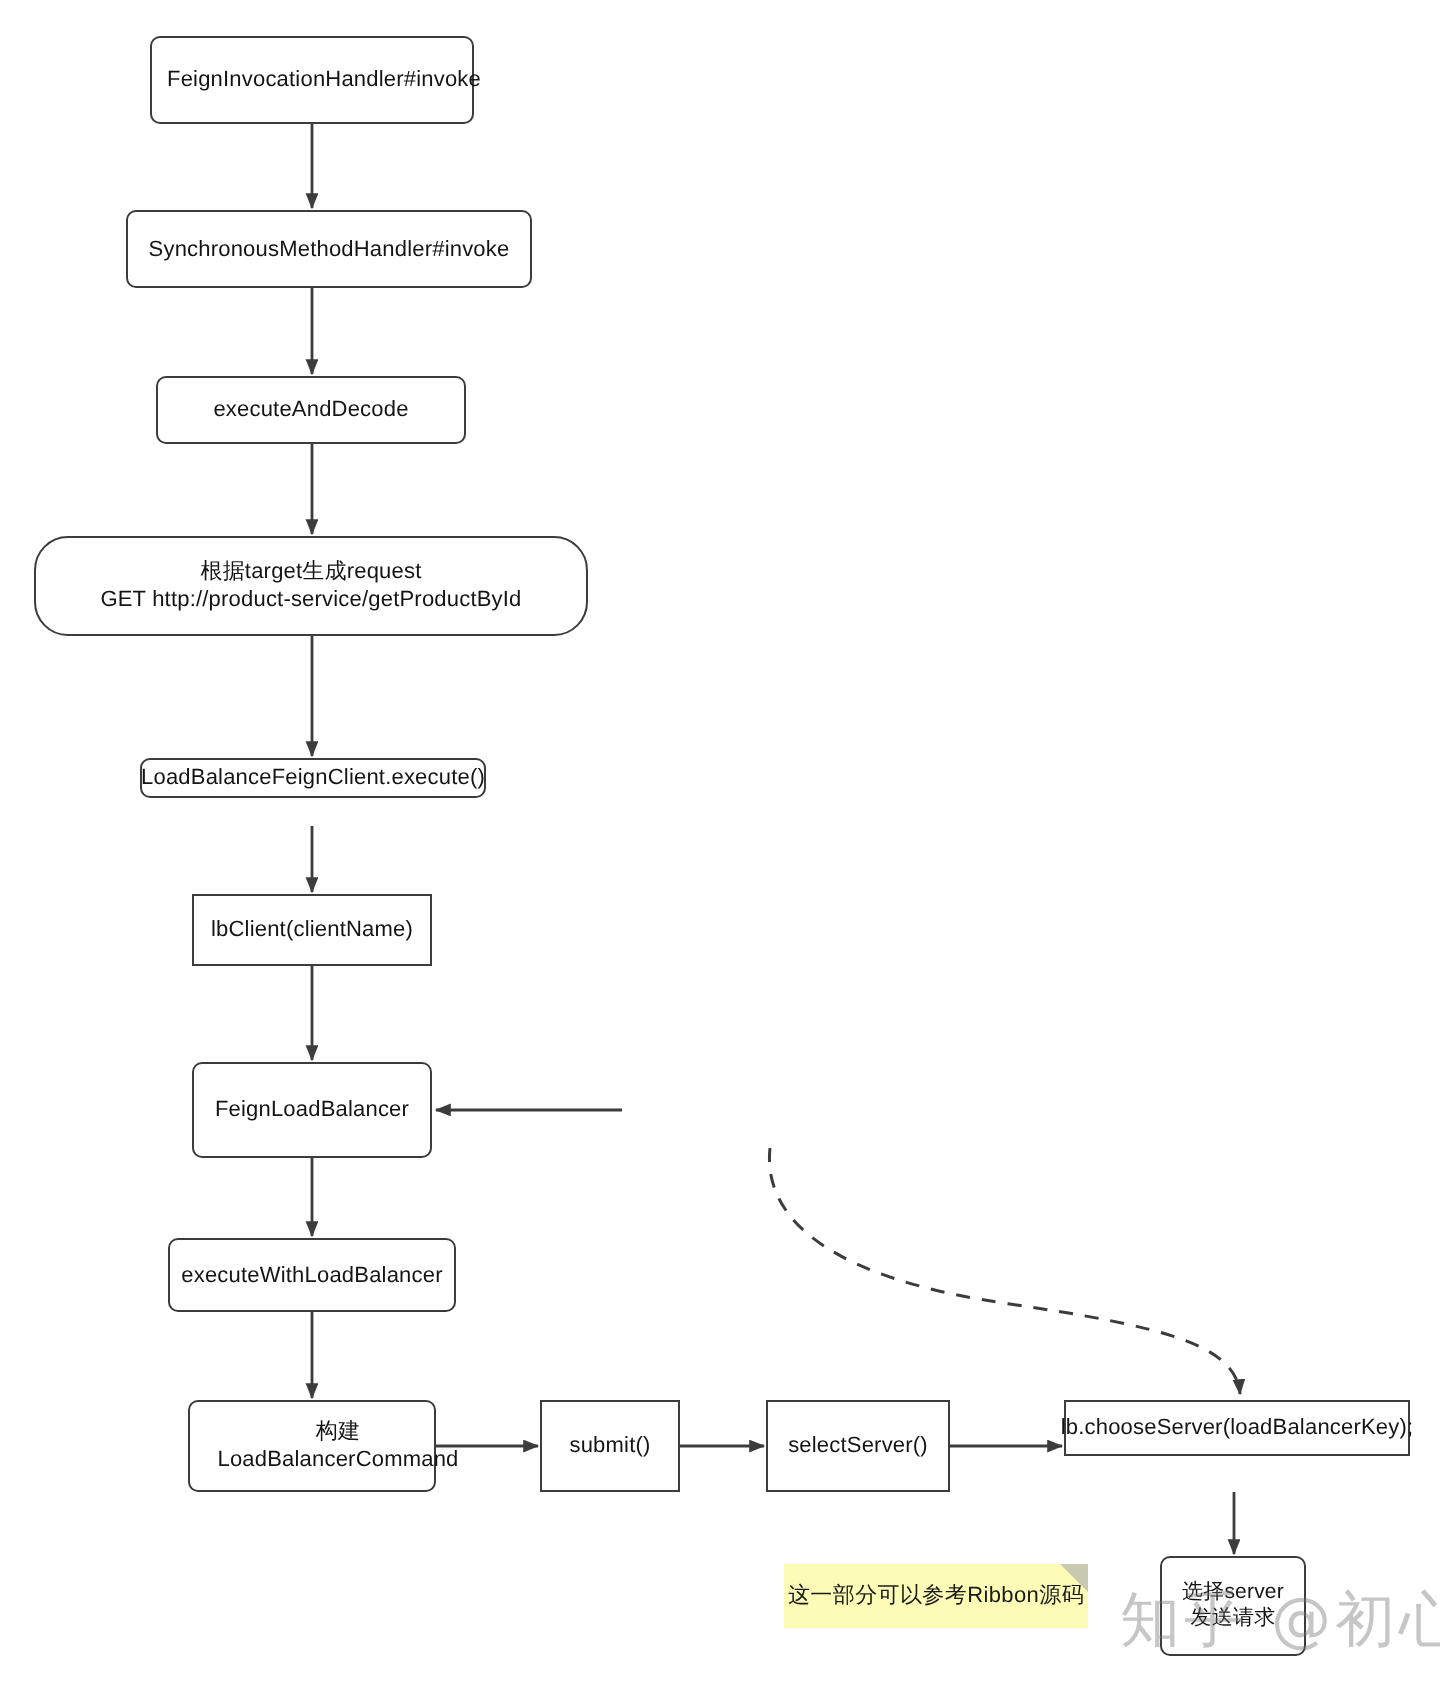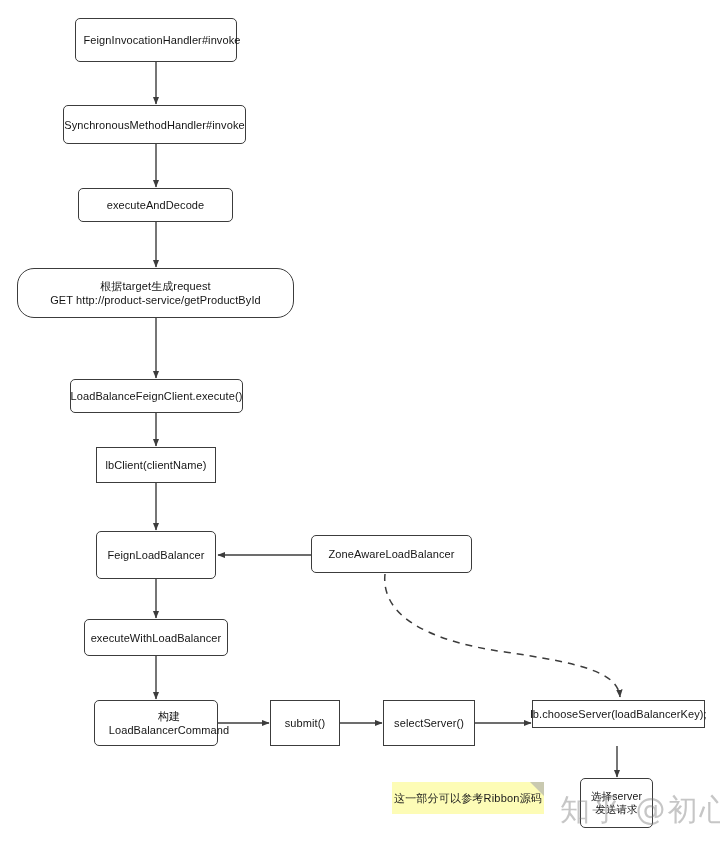--- a/index.html
+++ b/index.html
@@ -116,34 +116,33 @@
 
     <path d="M475,723 L531,723" stroke="#3c3c3c" stroke-width="1.4" fill="none" marker-end="url(#arrowhead)"></path>
 
     <path d="M385,574 C381,612 420,640 505,652 C580,663 618,672 620,697" stroke="#3c3c3c" stroke-width="1.5" fill="none" stroke-dasharray="7 6" marker-end="url(#arrowhead-dash)"></path>
 
     <path d="M617,746 L617,777" stroke="#3c3c3c" stroke-width="1.4" fill="none" marker-end="url(#arrowhead)"></path>
   </svg>
 
   <div class="node rounded" style="left:75px;top:18px;width:162px;height:44px;padding-left:16px;">FeignInvocationHandler#invoke</div>
 
-  <div class="node rounded" style="left:63px;top:105px;width:183px;height:39px;">SynchronousMethodHandler#invoke</div>
+  <div class="node rounded" style="left:63px;top:105px;width:203px;height:39px;">SynchronousMethodHandler#invoke</div>
 
   <div class="node rounded" style="left:78px;top:188px;width:155px;height:34px;">executeAndDecode</div>
 
   <div class="node rounded" style="left:17px;top:268px;width:277px;height:50px;border-radius:17px;">根据target生成request
 GET http://product-service/getProductById</div>
 
-  <div class="node rounded" style="left:70px;top:379px;width:173px;height:34px;">LoadBalanceFeignClient.execute()</div>
+  <div class="node rounded" style="left:70px;top:379px;width:173px;height:20px;">LoadBalanceFeignClient.execute()</div>
 
   <div class="node sharp" style="left:96px;top:447px;width:120px;height:36px;">lbClient(clientName)</div>
 
   <div class="node rounded" style="left:96px;top:531px;width:120px;height:48px;">FeignLoadBalancer</div>
 
-  <div class="node rounded" style="left:311px;top:535px;width:161px;height:38px;">ZoneAwareLoadBalancer</div>
 
   <div class="node rounded" style="left:84px;top:619px;width:144px;height:37px;">executeWithLoadBalancer</div>
 
   <div class="node rounded" style="left:94px;top:700px;width:124px;height:46px;padding-left:30px;">构建
 LoadBalancerCommand</div>
 
   <div class="node sharp" style="left:270px;top:700px;width:70px;height:46px;">submit()</div>
 
   <div class="node sharp" style="left:383px;top:700px;width:92px;height:46px;">selectServer()</div>
 

